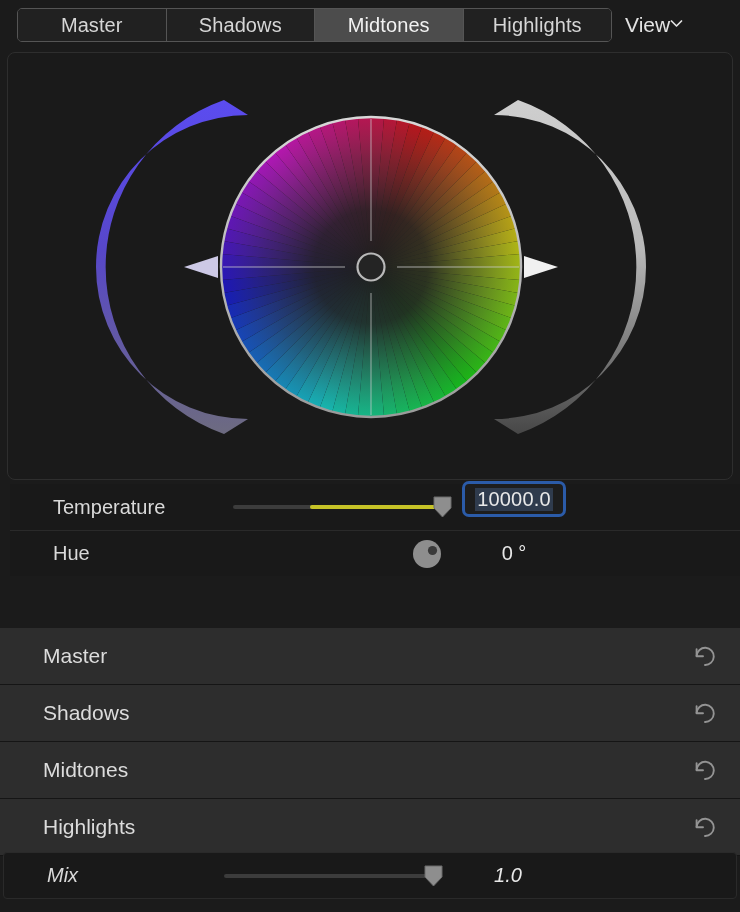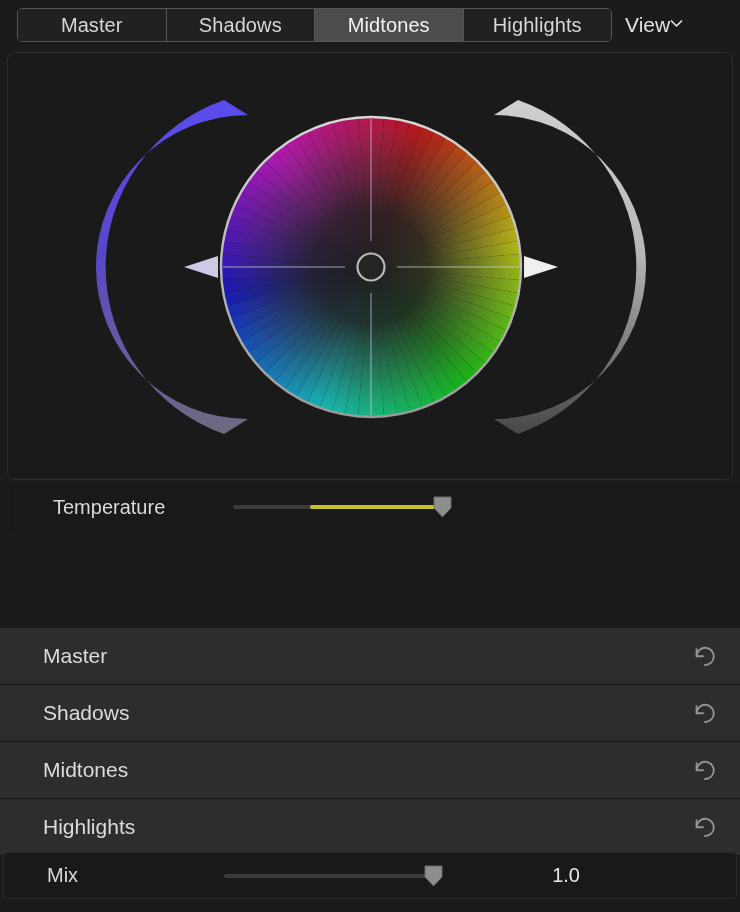--- a/index.html
+++ b/index.html
@@ -147,21 +147,21 @@
   }
   .reset svg { display:block; }
 
   
   .mixrow {
     position:absolute; left:3px; top:852px;
     width:734px; height:47px;
     background:#191919;
     border:1px solid #2a2a2a;
     border-radius:4px;
-    display:flex; align-items:center;
+    display:flex; align-items:center;font-style:italic;
   }
   .mixrow .label {
     position:absolute; left:43px;
     font-size:20px; color:#d9d9d9;
   }
   .footer {
     position:absolute; left:0; top:900px; width:740px; height:12px;
     background:#1b1b1b;
   }
 </style>
@@ -334,23 +334,36 @@
   <div class="row">
     <span class="label">Temperature</span>
     <div class="track">
       <div class="fill" id="tempFill" style="left: 77.33px; width: 131.67px; background: rgb(198, 195, 39);"></div>
     </div>
     <div class="thumb" id="tempThumb" style="left: 422.5px; top: 12px;">
       <svg width="19" height="22" viewBox="0 0 19 22">
         <path d="M1 1 H18 V12 L9.5 21 L1 12 Z" fill="#8e8e8e" stroke="#6a6a6a" stroke-width="1"></path>
       </svg>
     </div>
-  </div>
-
-
+    <div class="numfield">
+      <span class="txt">10000.0</span>
+    </div>
+  </div>
+
+
+  <div class="row">
+    <span class="label">Hue</span>
+    <div class="dial" id="hueDial" style="left: 402.37px; top: 8px;">
+      <svg width="30" height="30" viewBox="0 0 30 30">
+        <circle cx="15" cy="15" r="14" fill="#8e8e8e"></circle>
+        <circle cx="20.5" cy="11.5" r="4.6" fill="#3a3a3a"></circle>
+      </svg>
+    </div>
+    <span class="value" style="left:452px;width:104px;">0 °</span>
+  </div>
 </div>
 
 <div class="sections">
   <div class="srow">
     <span class="slabel">Master</span>
     <span class="reset">
       <svg width="24" height="24" viewBox="0 0 24 24">
         <path d="M11 21 A 8.6 8.6 0 1 0 2.6 11.8" fill="none" stroke="#949494" stroke-width="1.9" stroke-linecap="round"></path>
         <path d="M2.6 5.2 L2.6 12.3 L9 12.3" fill="none" stroke="#949494" stroke-width="1.9" stroke-linecap="round" stroke-linejoin="round"></path>
       </svg>
@@ -386,16 +399,16 @@
 </div>
 
 <div class="mixrow">
   <span class="label">Mix</span>
   <div class="track" style="left:220px;"></div>
   <div class="thumb" id="mixThumb" style="left: 419.5px; top: 12px;">
     <svg width="19" height="22" viewBox="0 0 19 22">
       <path d="M1 1 H18 V12 L9.5 21 L1 12 Z" fill="#8e8e8e" stroke="#6a6a6a" stroke-width="1"></path>
     </svg>
   </div>
-  <span class="value" style="left:472px;width:104px;text-align:right;">1.0</span>
+  <span class="value" style="left:452px;width:104px;">1.0</span>
 </div>
 
 <div class="footer"></div>
 
 </body></html>

